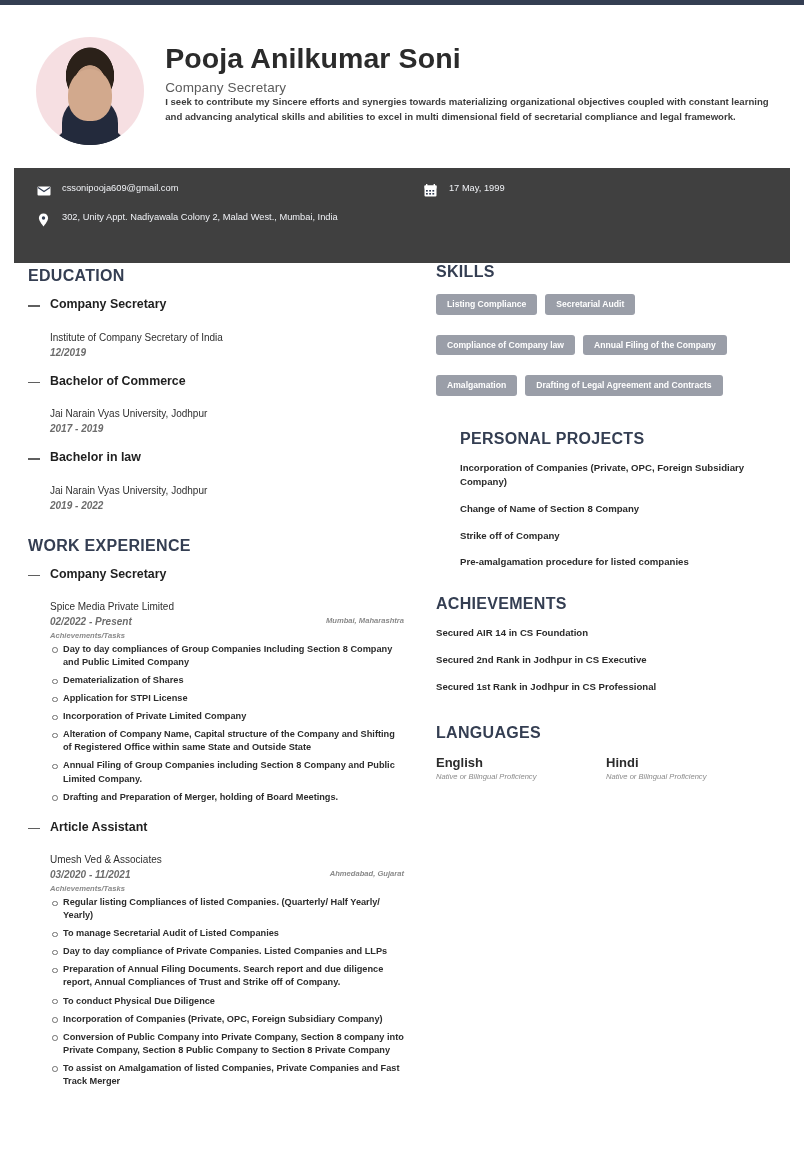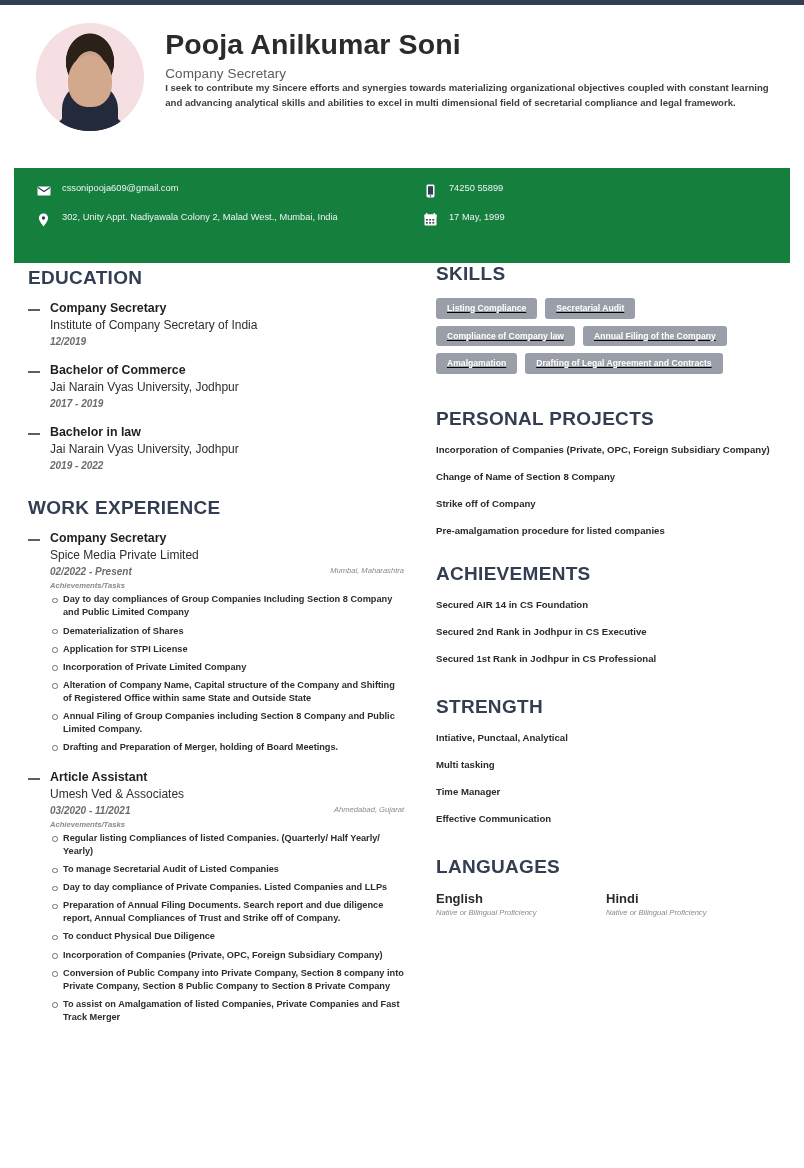--- a/index.html
+++ b/index.html
@@ -12,21 +12,21 @@
   #page {
     position: relative;
     width: 804px; height: 1168px;
     background: #ffffff;
     overflow: hidden;
   }
   .topline { position:absolute; top:0; left:0; width:804px; height:5px; background:#343e52; }
 
   
   .header {
-    position: absolute; top: 7px; left: 14px; width: 776px; height: 150px;
+    position: absolute; top: 21px; left: 14px; width: 776px; height: 150px;
     background: #ffffff;
     display: flex; align-items: flex-start;
   }
   .photo-wrap { width: 152px; padding-top: 16px; display:flex; justify-content:center; }
   .photo {
     width: 108px; height: 108px; border-radius: 50%;
     background:
       radial-gradient(circle at 50% 118%, #1d2333 0 30%, rgba(29,35,51,0) 31%),
       radial-gradient(ellipse 26px 34px at 50% 46%, #c9a186 0 62%, rgba(201,161,134,0) 64%),
       radial-gradient(ellipse 34px 40px at 50% 36%, #2b2119 0 70%, rgba(43,33,25,0) 72%),
@@ -50,71 +50,71 @@
   }
   .role { font-size: 13.5px; color: #5b5b5b; margin-top: 6px; letter-spacing:.1px; }
   .summary {
     font-size: 9.6px; line-height: 1.55; color: #3d3d3d;
     font-weight: 600; max-width: 614px;
   }
 
   
   .contactbar {
     position: absolute; top: 168px; left: 14px; width: 776px; height: 95px;
-    background: #15803d; color: #ffffff;
+    background: #404040; color: #ffffff;
     padding: 14px 22px 0 22px;
     display: flex;
   }
   .ccol { width: 50%; }
   .ccol.right { padding-left: 22px; }
   .crow { display: flex; align-items: flex-start; margin-bottom: 13px; }
   .cicon {
     width: 15px; height: 15px; flex: 0 0 15px; margin-right: 11px; margin-top: 1px;
     display:flex; align-items:center; justify-content:center;
   }
   .cicon svg { display:block; }
   .ctext { font-size: 9.3px; line-height: 1.45; color:#f0f2f6; font-weight:500; }
 
   
   .cols { position: absolute; top: 263px; left: 14px; width: 776px; display: flex; }
   .left { width: 408px; padding: 0 18px 0 14px; }
   .right { width: 368px; padding: 0 14px 0 14px; }
 
   .sec-title {
-    font-size: 19px; font-weight: 700; color: #343e52; letter-spacing: .3px;
+    font-size: 16px; font-weight: 700; color: #343e52; letter-spacing: .3px;
     margin-bottom: 12px;
   }
   .left .sec-title { margin-top: 4px; }
 
   
   .entry { position: relative; padding-left: 22px; margin-bottom: 16px; }
   .entry .dash {
     position: absolute; left: 0; top: 8px; width: 12px; height: 1.6px; background: #5f5f5f;
   }
   .e-title { font-size: 12.4px; font-weight: 700; color: #1f1f1f; line-height: 1.25; }
-  .e-sub { font-size: 12px; color: #2f2f2f; line-height: 1.3; margin-top: 1px; }
+  .e-sub { font-size: 10px; color: #2f2f2f; line-height: 1.3; margin-top: 18px; }
   .e-meta { display: flex; justify-content: space-between; margin-top: 3px; }
   .e-date { font-size: 10px; font-style: italic; color: #6c6c6c; font-weight: 700; }
-  .e-loc  { font-size: 7.6px; font-style: italic; color: #8a8a8a; font-weight: 400; text-align: right; }
+  .e-loc  { font-size: 7.6px; font-style: italic; color: #8a8a8a; font-weight: 700; text-align: right; }
   .e-tasklabel { font-size: 7.6px; font-style: italic; color: #8a8a8a; margin-top: 4px; font-weight:700;}
   .blist { list-style: none; margin-top: 3px; }
   .blist li {
     position: relative; padding-left: 13px; font-size: 9.2px; line-height: 1.42;
     color: #2d2d2d; margin-bottom: 5px; font-weight: 600;
   }
   .blist li::before {
     content: ""; position: absolute; left: 2px; top: 4.4px;
     width: 3.6px; height: 3.6px; border: 1px solid #707070; border-radius: 50%;
   }
 
   .sec { margin-bottom: 26px; }
   .sec.work { margin-top: 18px; }
 
   
-  .pills { display: flex; flex-wrap: wrap; gap: 7px 8px; text-decoration: underline; }
+  .pills { display: flex; flex-wrap: wrap; gap: 20px 8px; }
   .pill {
     background: #9a9ea8; color: #ffffff; border-radius: 3px;
     font-size: 8.6px; padding: 6px 11px 6px 11px; line-height: 1;
     font-weight: 600; white-space: nowrap;
   }
   .rlist { }
   .rlist .ritem {
     font-size: 9.6px; line-height: 1.45; color: #2b2b2b; margin-bottom: 13px; font-weight: 600;
   }
   .right .sec-title { margin-bottom: 13px; }
@@ -158,30 +158,20 @@
         <span class="cicon">
           <svg width="11" height="14" viewBox="0 0 11 14">
               <path d="M5.5 0.6 C2.8 0.6 0.9 2.6 0.9 5 C0.9 8.2 5.5 13.4 5.5 13.4 C5.5 13.4 10.1 8.2 10.1 5 C10.1 2.6 8.2 0.6 5.5 0.6 Z" fill="#ffffff"></path>
               <circle cx="5.5" cy="5" r="1.7" fill="#343e52"></circle>
             </svg>
         </span>
         <span class="ctext">302, Unity Appt. Nadiyawala Colony 2, Malad West., Mumbai, India</span>
       </div>
     </div>
     <div class="ccol right">
-      <div class="crow">
-        <span class="cicon">
-          <svg width="9" height="14" viewBox="0 0 9 14">
-              <rect x="0.5" y="0.5" width="8" height="13" rx="1.4" fill="#ffffff"></rect>
-              <rect x="2" y="2.2" width="5" height="8.4" fill="#343e52"></rect>
-              <circle cx="4.5" cy="12" r="0.8" fill="#343e52"></circle>
-            </svg>
-        </span>
-        <span class="ctext">74250 55899</span>
-      </div>
       <div class="crow">
         <span class="cicon">
           <svg width="13" height="13" viewBox="0 0 13 13">
               <rect x="0.5" y="1.5" width="12" height="11" rx="1" fill="#ffffff"></rect>
               <rect x="0.5" y="1.5" width="12" height="3" fill="#ffffff"></rect>
               <rect x="2" y="0" width="1.4" height="3" fill="#ffffff"></rect>
               <rect x="9.6" y="0" width="1.4" height="3" fill="#ffffff"></rect>
               <g fill="#343e52">
                 <rect x="2" y="6" width="1.8" height="1.6"></rect>
                 <rect x="5.2" y="6" width="1.8" height="1.6"></rect>
@@ -286,48 +276,39 @@
         <div class="pills">
           <span class="pill">Listing Compliance</span>
           <span class="pill">Secretarial Audit</span>
           <span class="pill">Compliance of Company law</span>
           <span class="pill">Annual Filing of the Company</span>
           <span class="pill">Amalgamation</span>
           <span class="pill">Drafting of Legal Agreement and Contracts</span>
         </div>
       </div>
 
-      <div class="sec-r" style="margin-top:34px;">
+      <div class="sec-r" style="margin-top:34px;margin-left:24px;">
         <div class="sec-title">PERSONAL PROJECTS</div>
         <div class="rlist">
           <div class="ritem">Incorporation of Companies (Private, OPC, Foreign Subsidiary Company)</div>
           <div class="ritem">Change of Name of Section 8 Company</div>
           <div class="ritem">Strike off of Company</div>
           <div class="ritem">Pre-amalgamation procedure for listed companies</div>
         </div>
       </div>
 
       <div class="sec-r" style="margin-top:26px;">
         <div class="sec-title">ACHIEVEMENTS</div>
         <div class="rlist">
           <div class="ritem">Secured AIR 14 in CS Foundation</div>
           <div class="ritem">Secured 2nd Rank in Jodhpur in CS Executive</div>
           <div class="ritem">Secured 1st Rank in Jodhpur in CS Professional</div>
         </div>
       </div>
 
-      <div class="sec-r" style="margin-top:30px;">
-        <div class="sec-title">STRENGTH</div>
-        <div class="rlist">
-          <div class="ritem">Intiative, Punctaal, Analytical</div>
-          <div class="ritem">Multi tasking</div>
-          <div class="ritem">Time Manager</div>
-          <div class="ritem">Effective Communication</div>
-        </div>
-      </div>
 
       <div class="sec-r" style="margin-top:30px;">
         <div class="sec-title">LANGUAGES</div>
         <div class="langs">
           <div class="lang">
             <div class="lang-name">English</div>
             <div class="lang-lvl">Native or Bilingual Proficiency</div>
           </div>
           <div class="lang">
             <div class="lang-name">Hindi</div>

